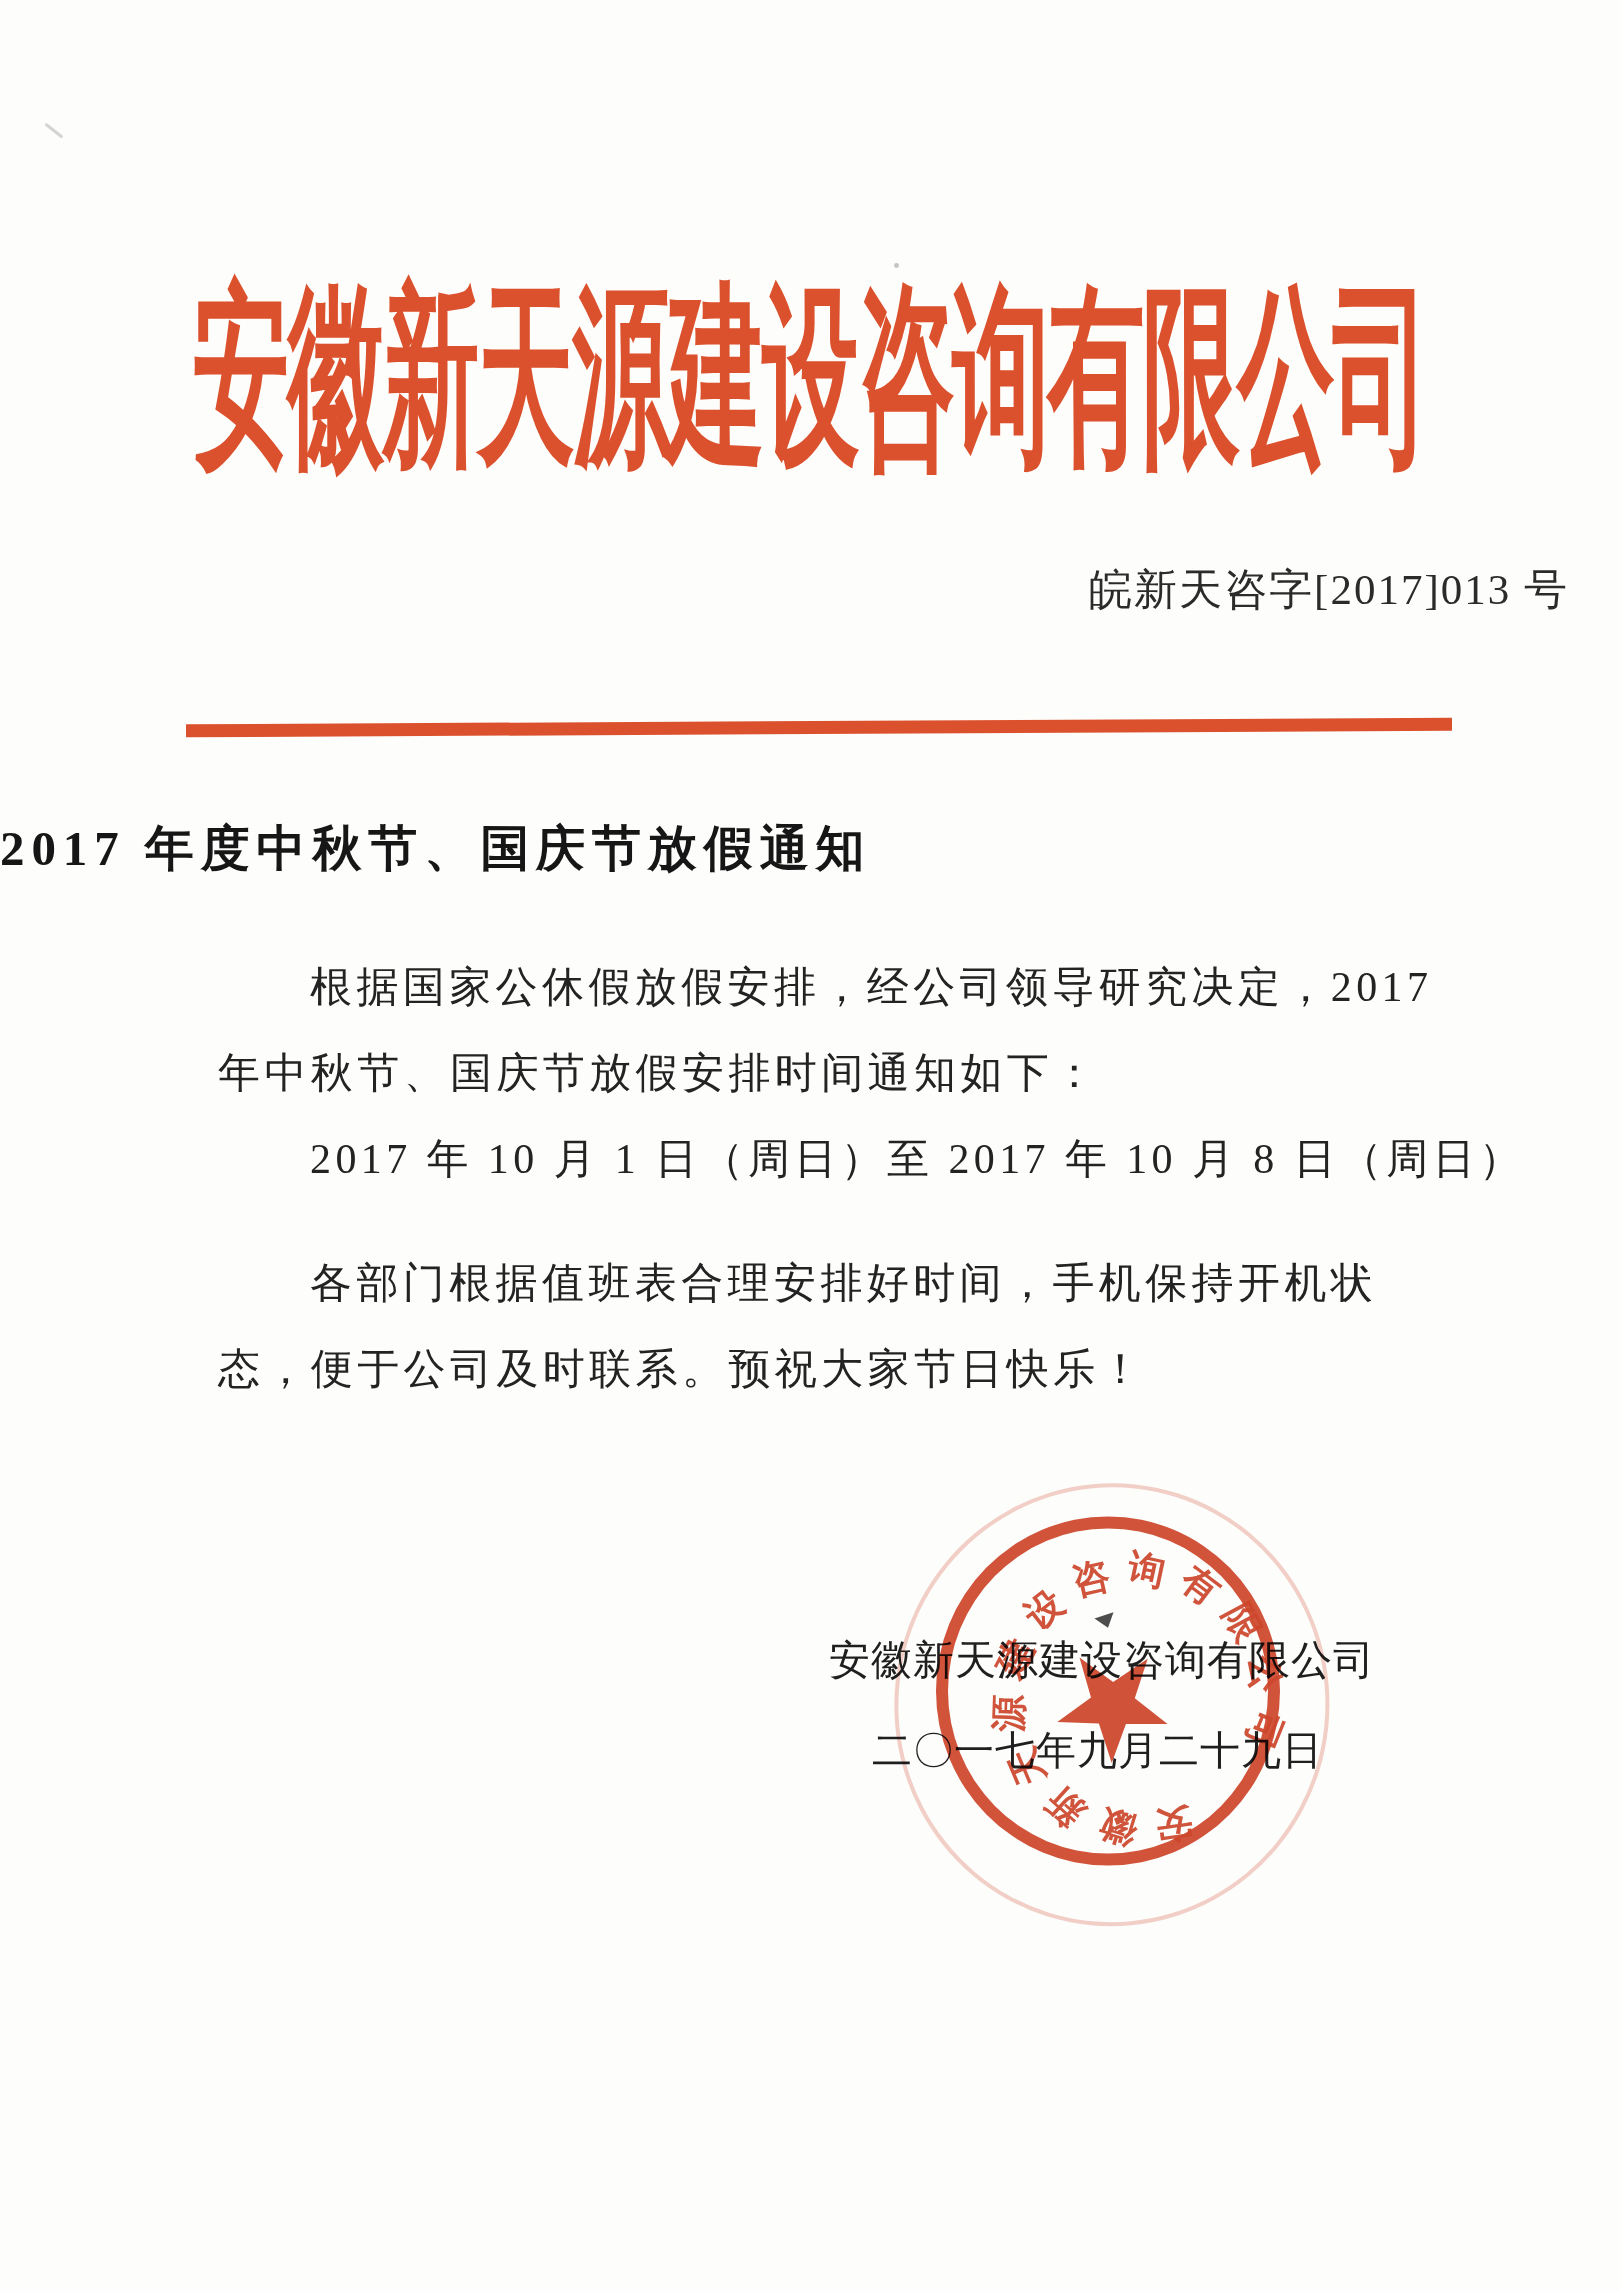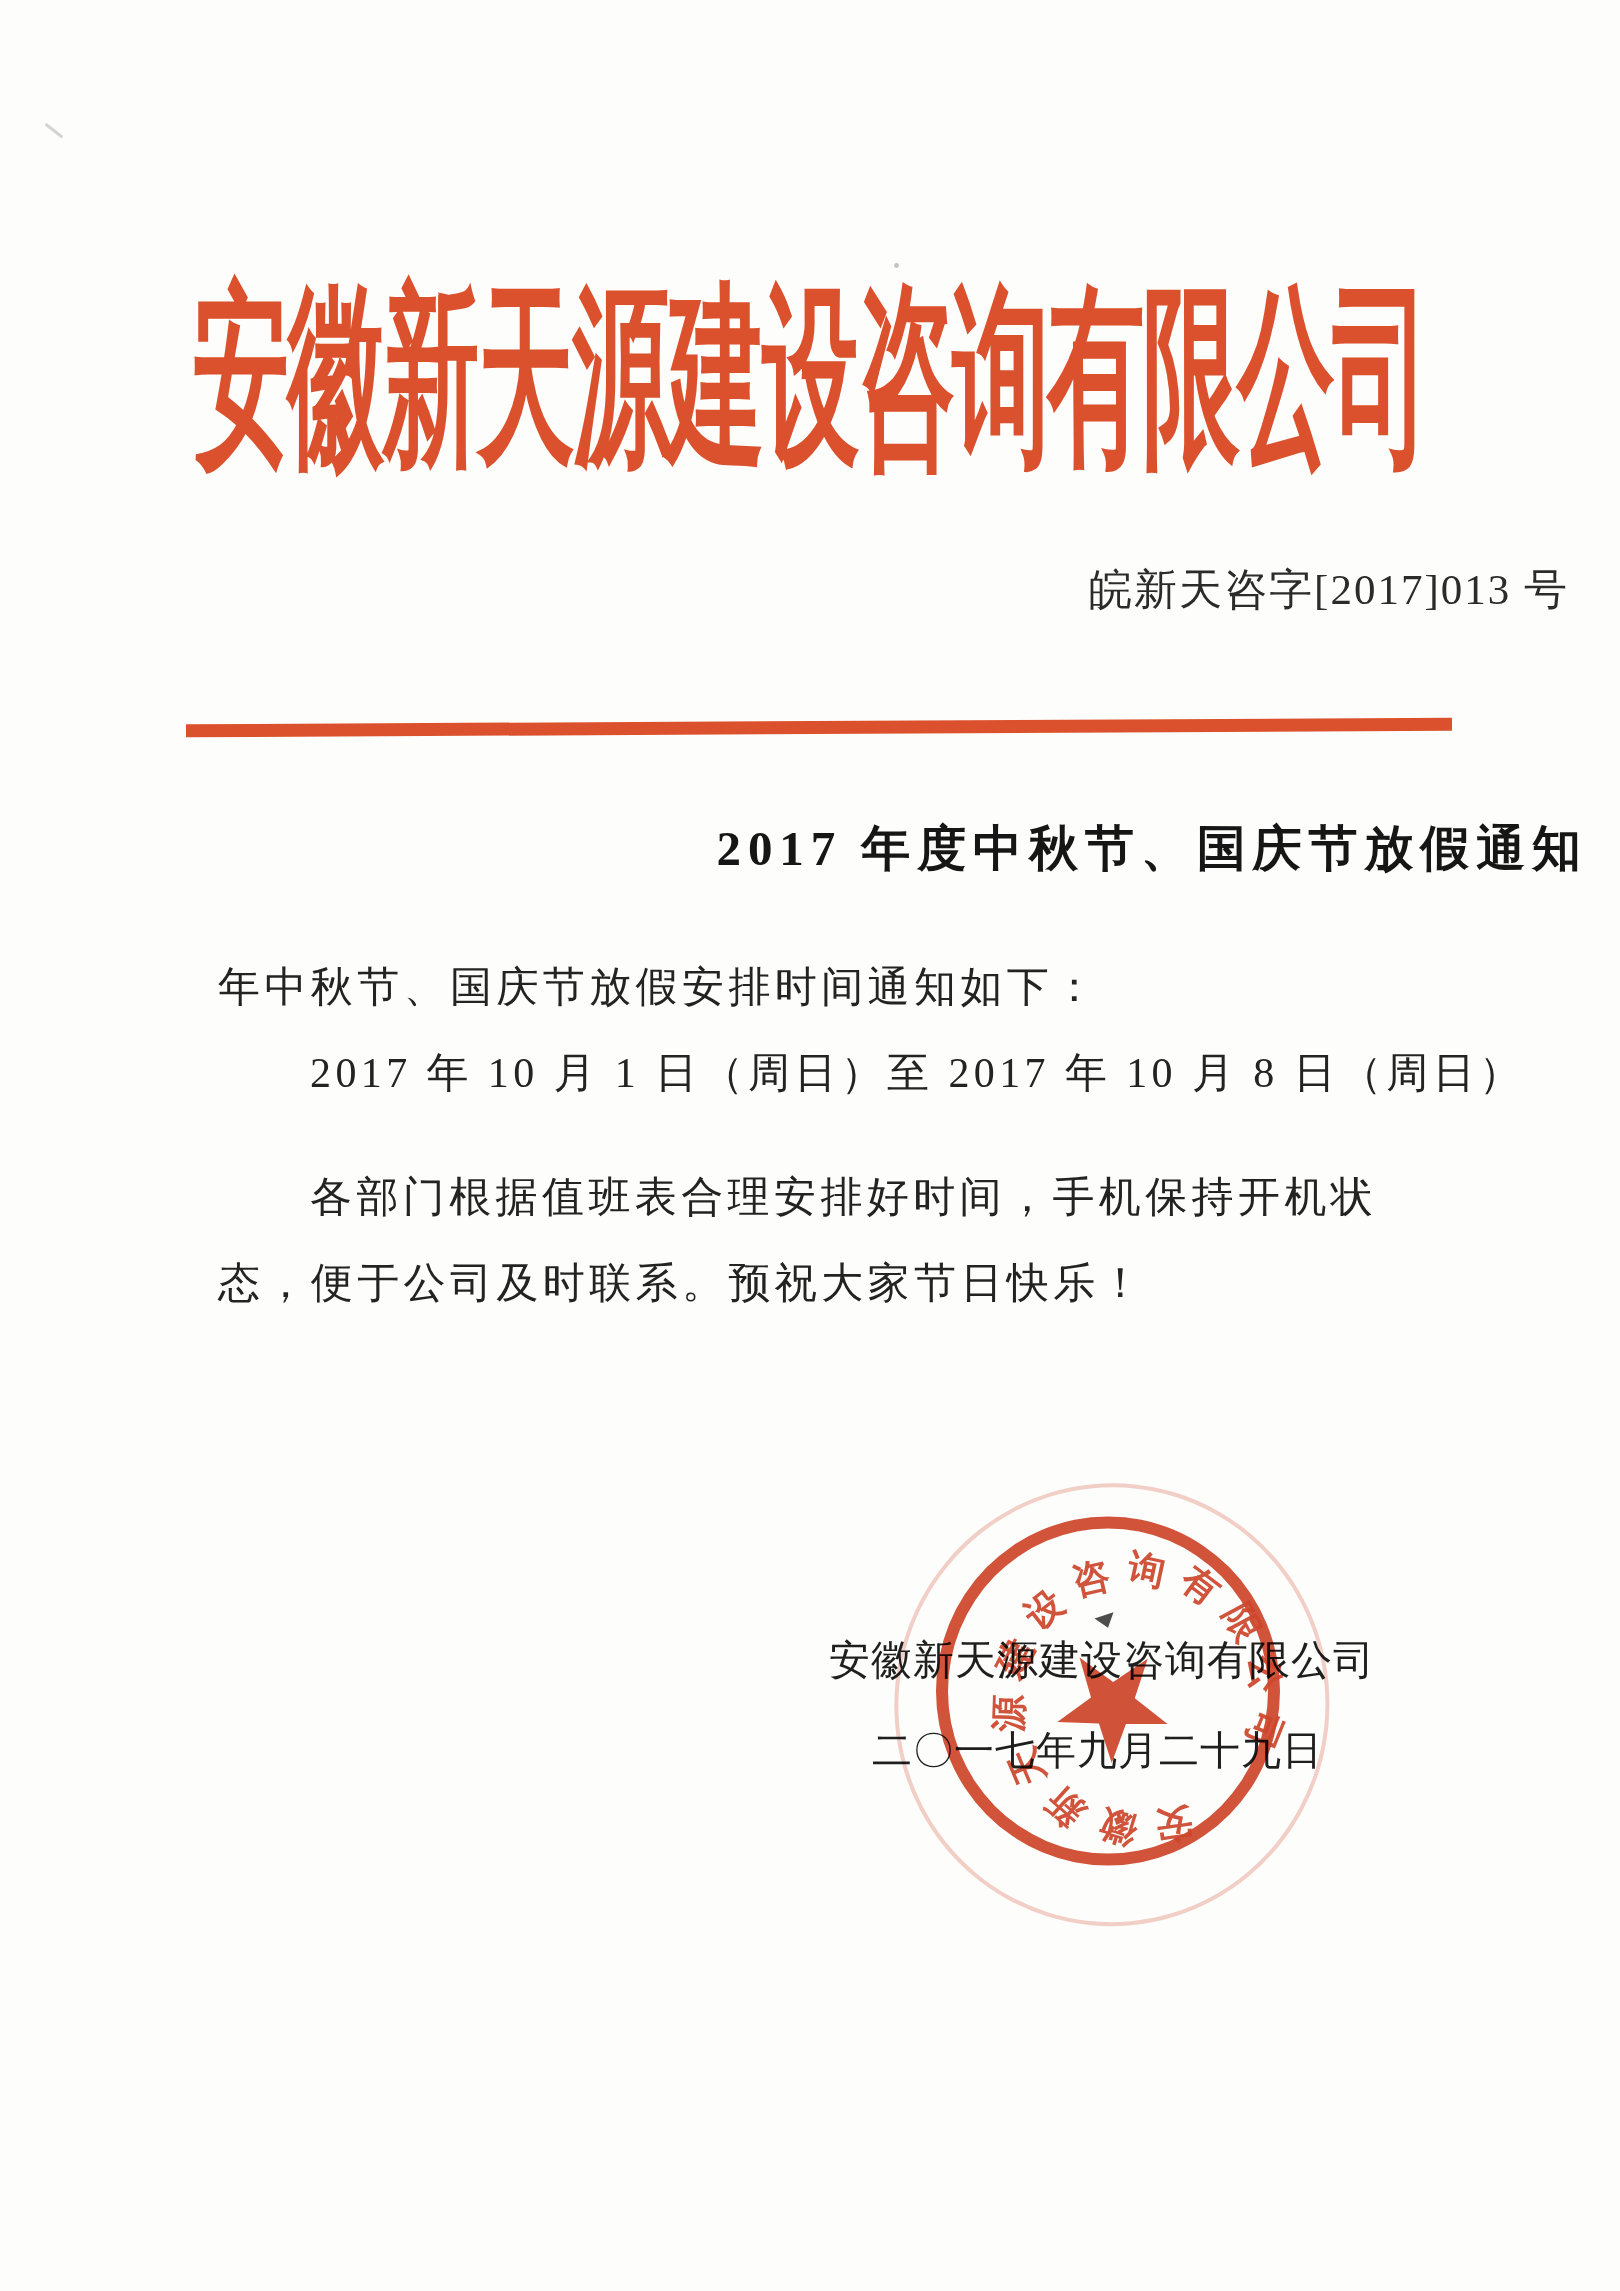--- a/index.html
+++ b/index.html
@@ -35,21 +35,21 @@
   .red-rule{
     position:absolute;top:721px;left:186px;
     width:1266px;height:12.7px;
     background:var(--accent);
     transform:rotate(-0.3deg);
   }
   
   .notice-title{
     position:absolute;top:816px;left:0;width:100%;
     padding-right:32px;box-sizing:border-box;
-    text-align:right;
+    text-align:left;
     font-size:49px;font-weight:bold;letter-spacing:6.9px;color:#161616;
   }
   .body-text{
     position:absolute;top:944px;left:218px;width:1264px;
     font-size:42px;letter-spacing:4.4px;color:var(--ink);
   }
   .body-line{height:86px;line-height:86px;white-space:nowrap;}
   .body-line.indent{padding-left:92px;}
   .body-line.para-gap{margin-top:38px;}
   
@@ -120,20 +120,21 @@
 
 <div class="page">
 
   <div class="masthead">安徽新天源建设咨询有限公司</div>
   <div class="doc-number">皖新天咨字[2017]013 号</div>
   <div class="red-rule"></div>
 
   <div class="notice-title">2017 年度中秋节、国庆节放假通知</div>
 
   <div class="body-text">
+    <div class="body-line indent">根据国家公休假放假安排，经公司领导研究决定，2017</div>
     <div class="body-line">年中秋节、国庆节放假安排时间通知如下：</div>
     <div class="body-line indent">2017 年 10 月 1 日（周日）至 2017 年 10 月 8 日（周日）</div>
     <div class="body-line indent para-gap">各部门根据值班表合理安排好时间，手机保持开机状</div>
     <div class="body-line">态，便于公司及时联系。预祝大家节日快乐！</div>
   </div>
 
   <div class="sig-company">安徽新天源建设咨询有限公司</div>
   <div class="sig-date">二〇一七年九月二十九日</div>
 
   <div class="seal">

